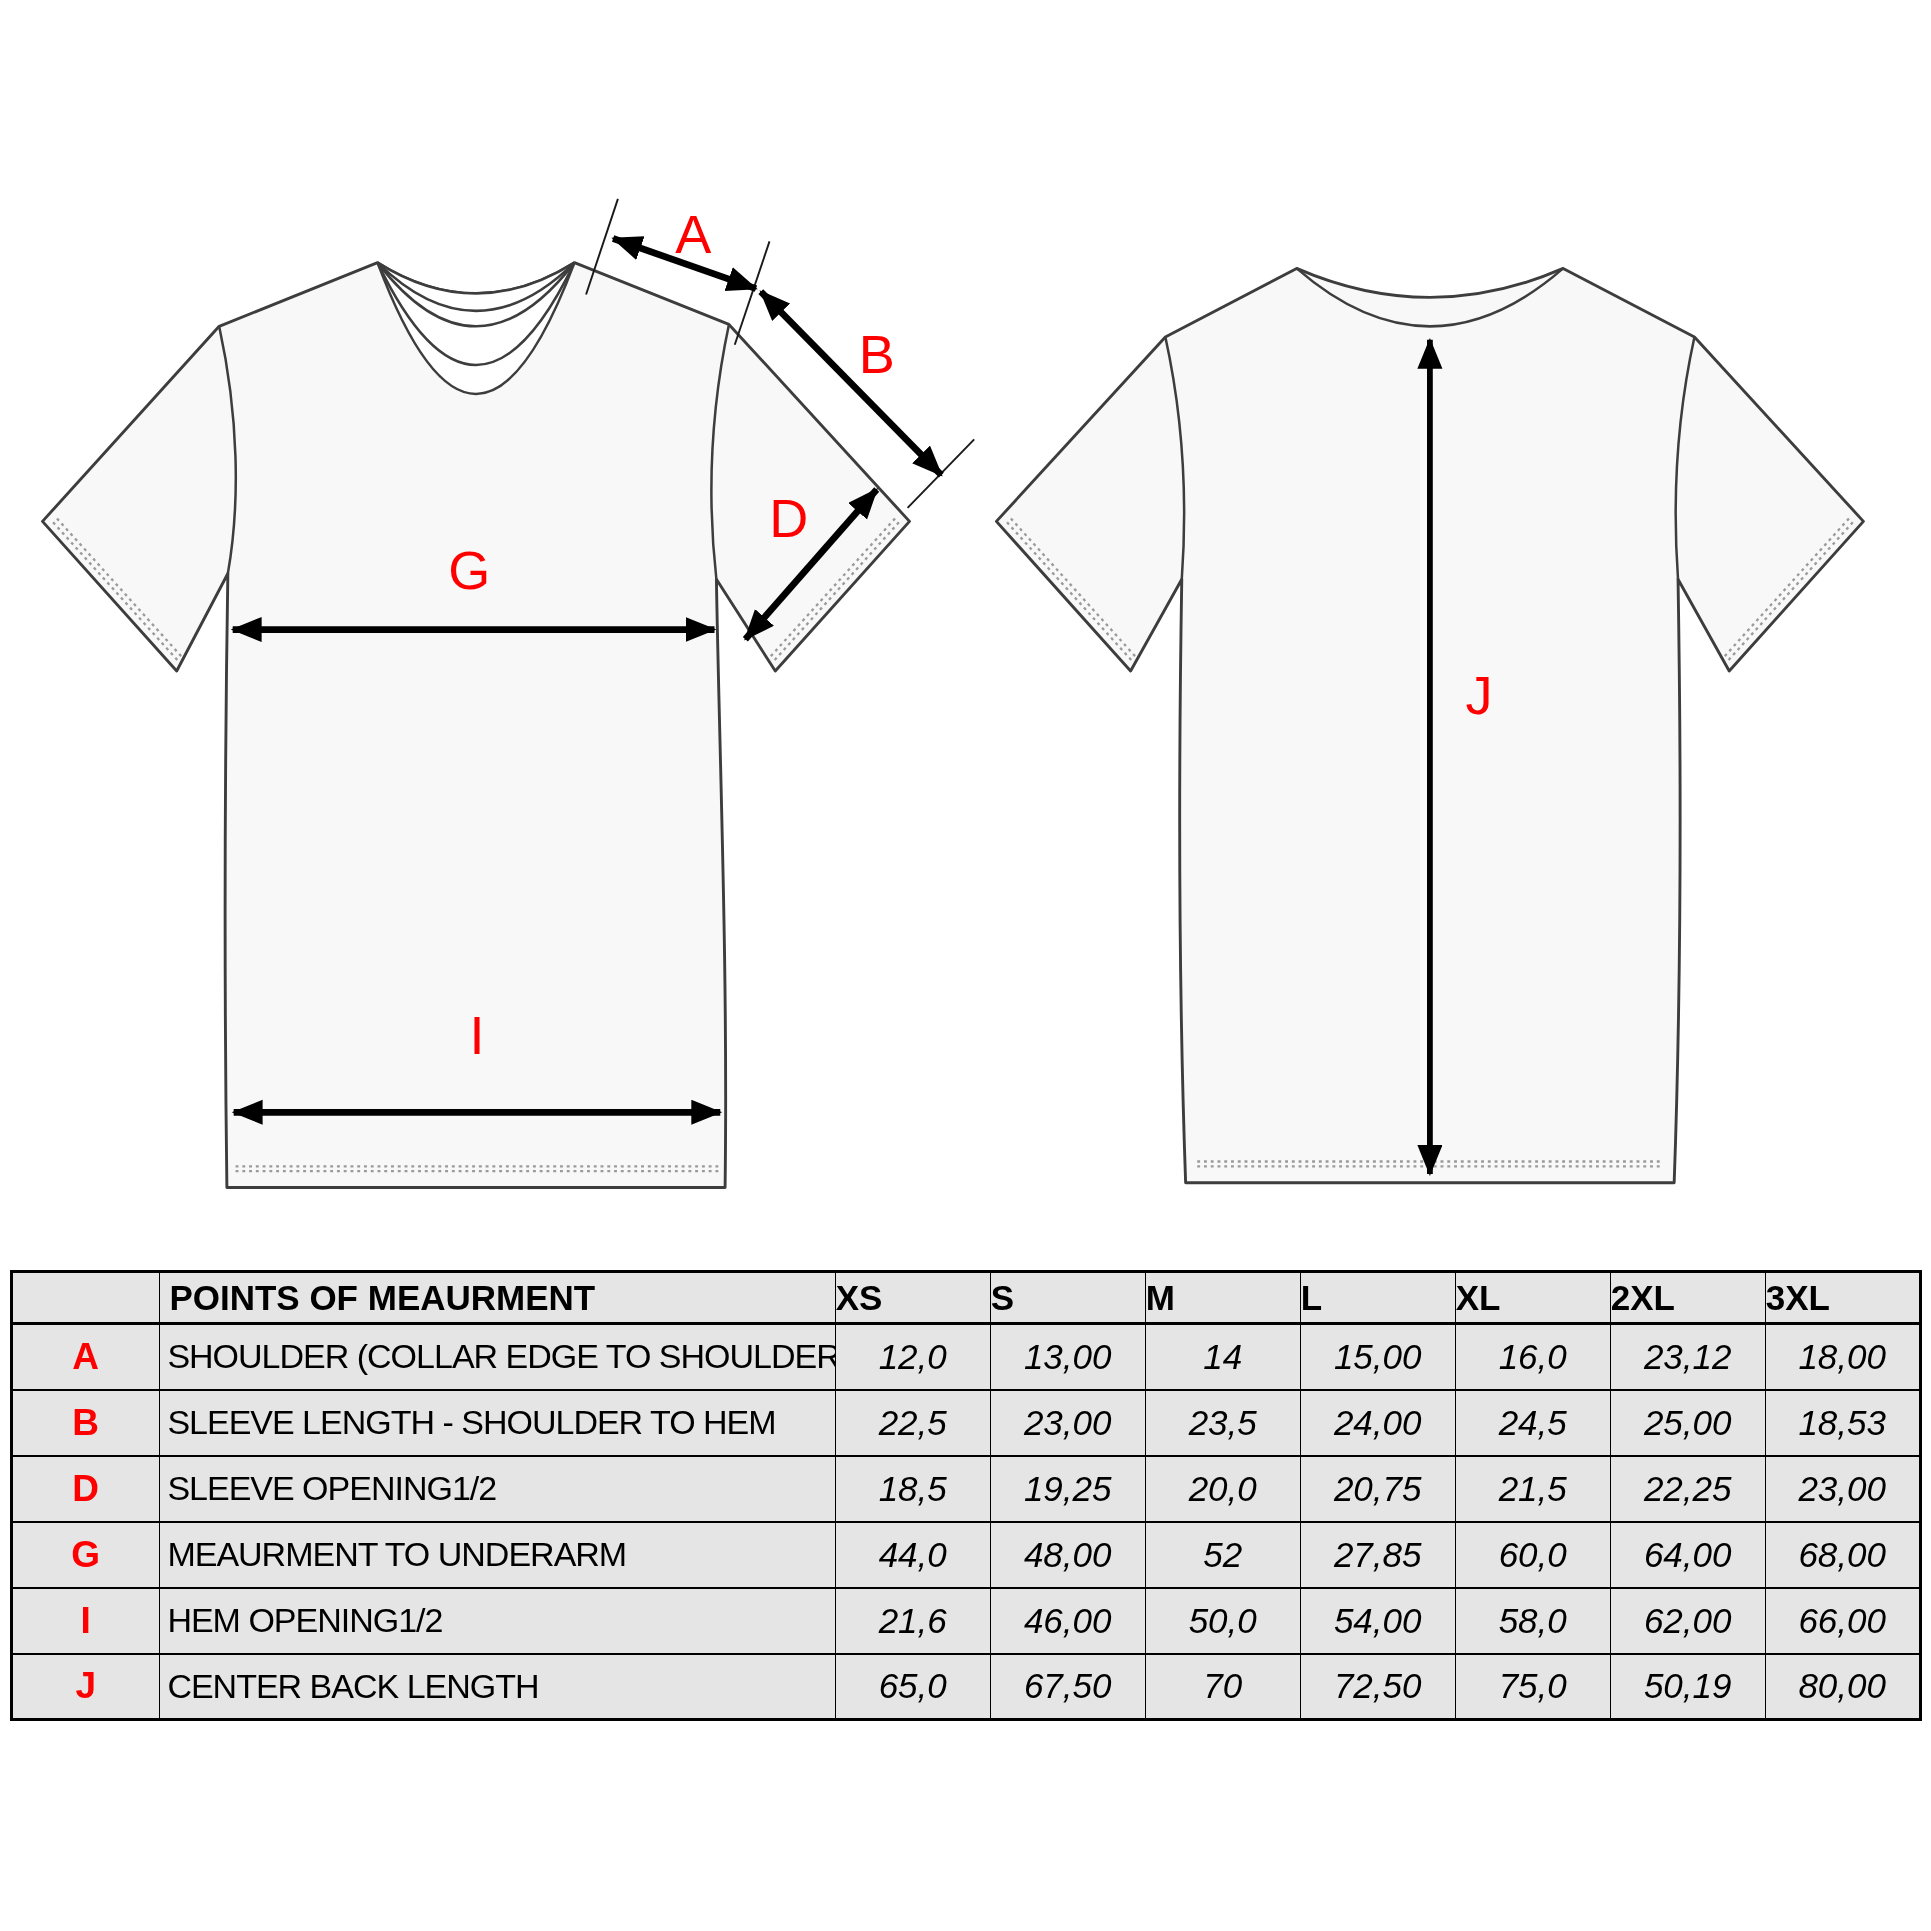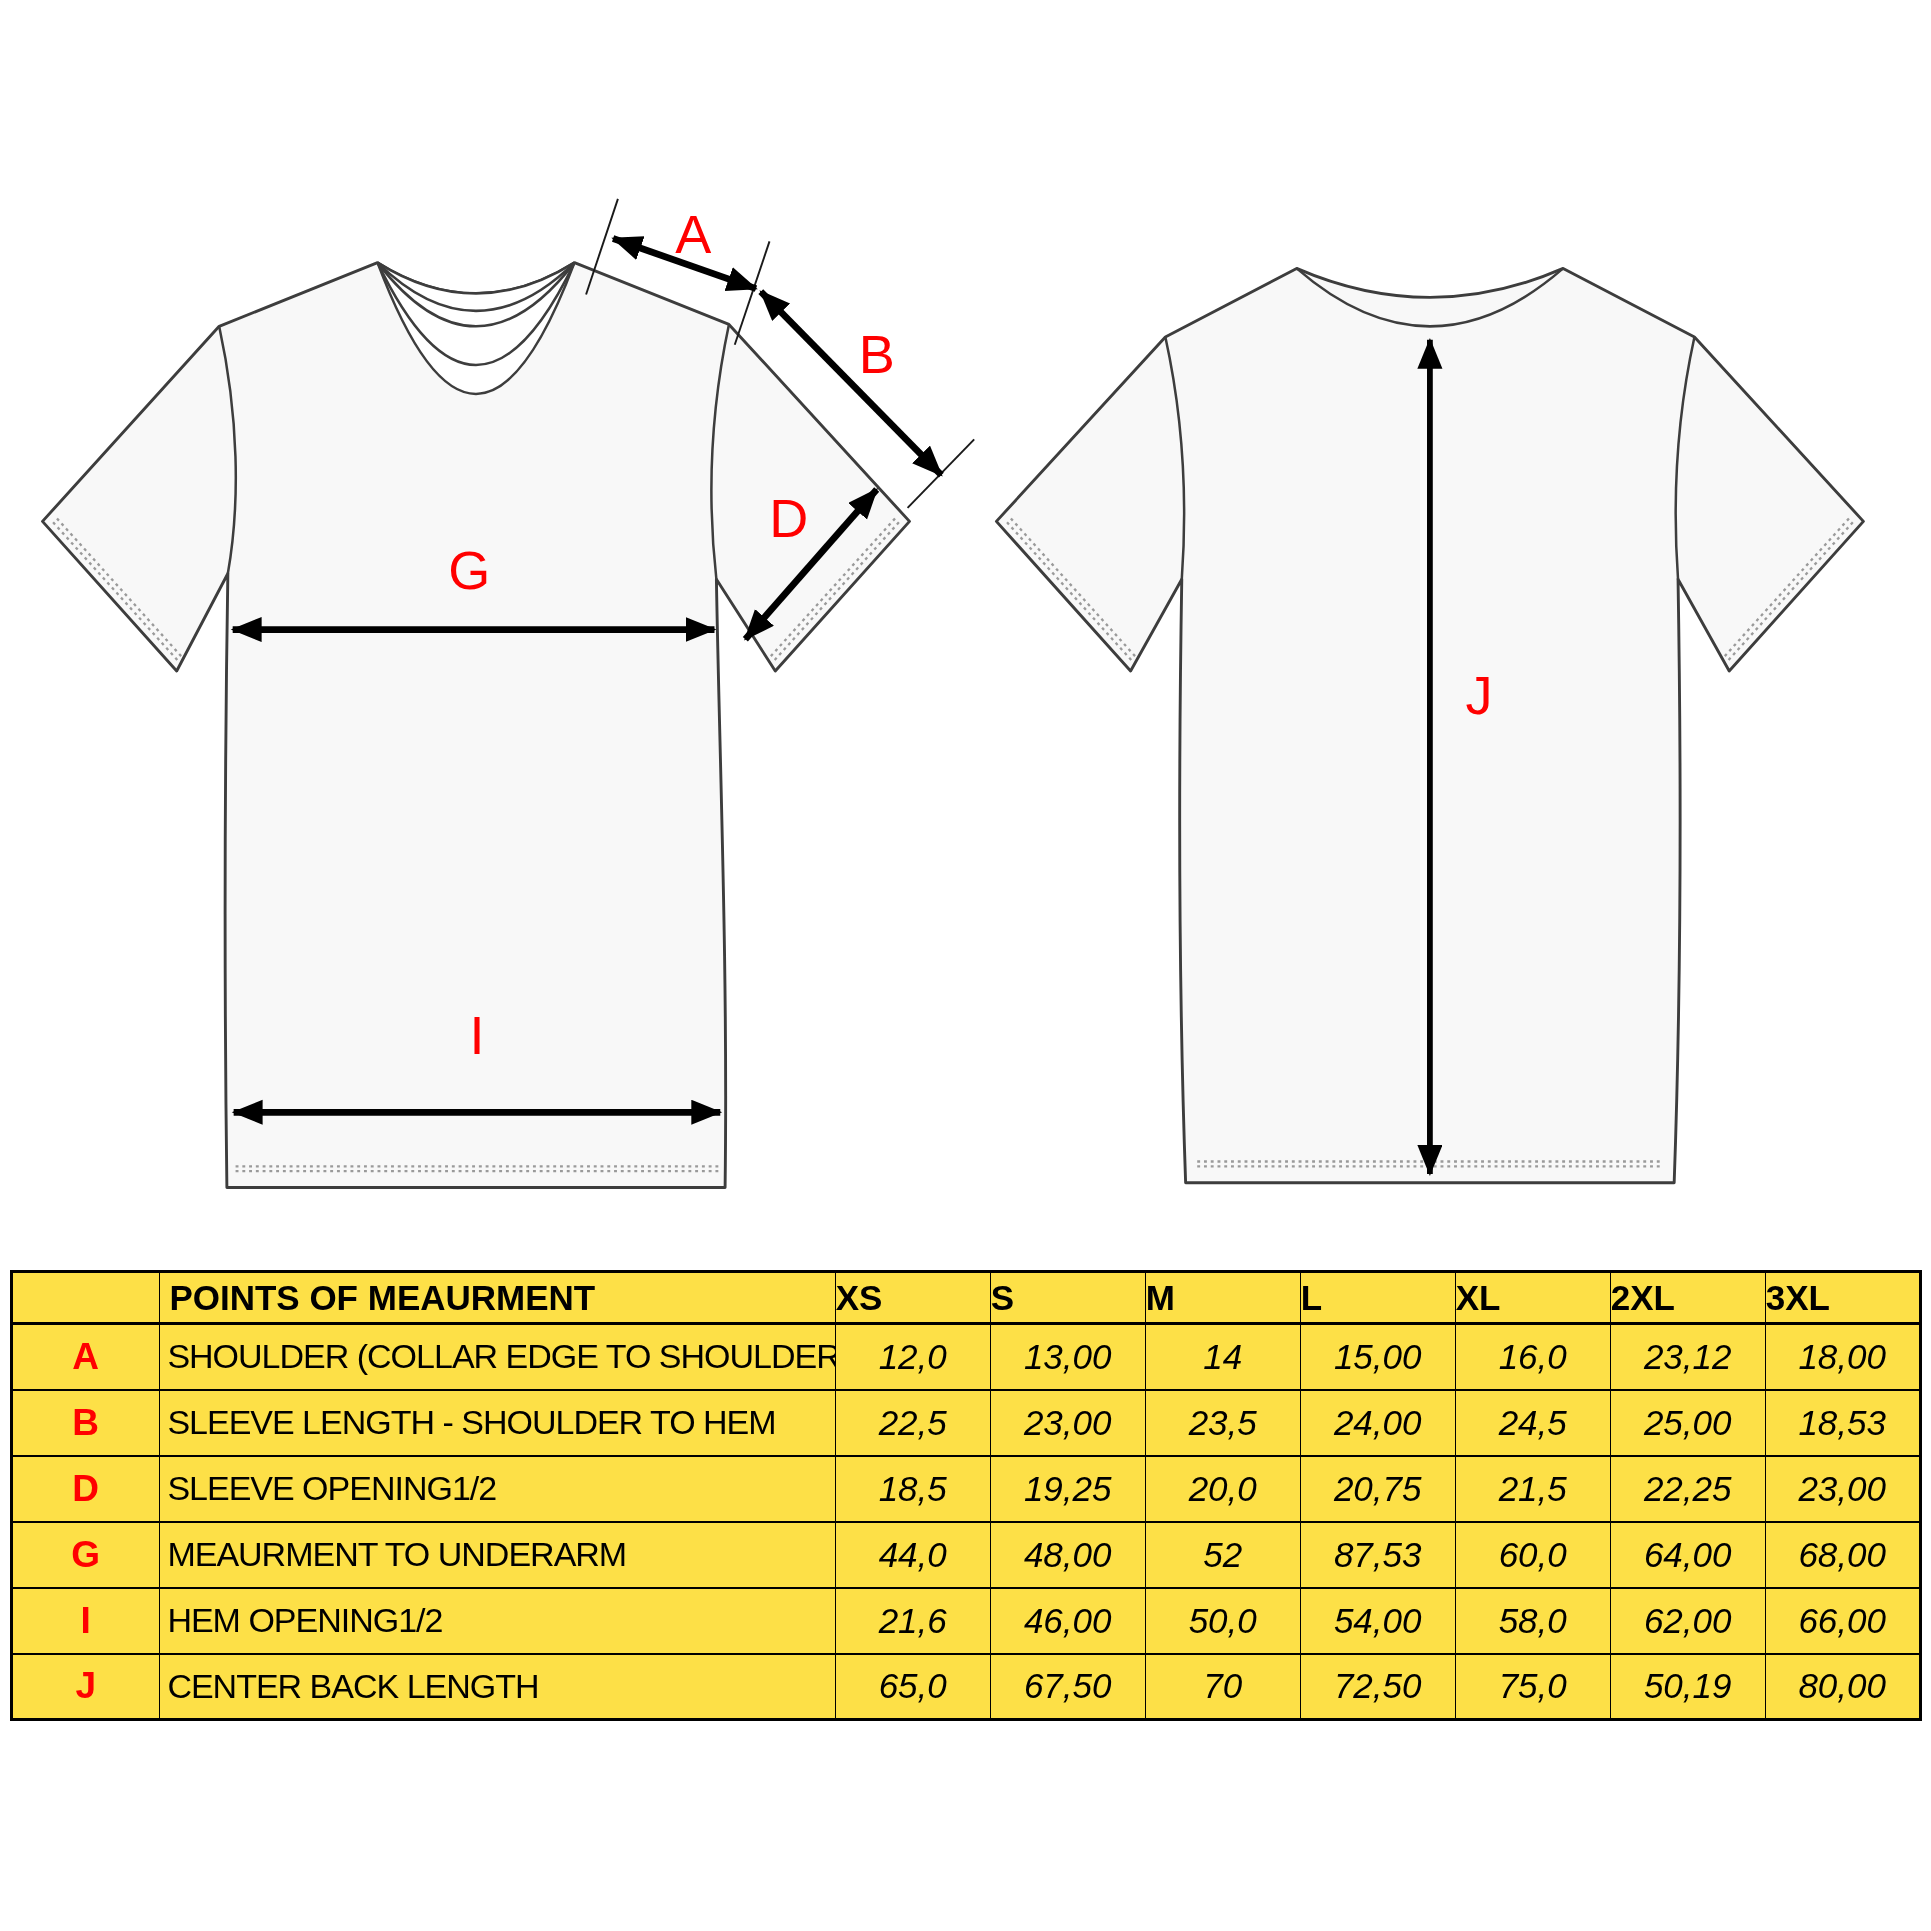--- a/index.html
+++ b/index.html
@@ -11,21 +11,21 @@
   .neck-hole{fill:#ffffff;stroke:none;}
   .stitch{fill:none;stroke:#9a9a9a;stroke-width:2.4;stroke-dasharray:3 4;}
   .dim-arrow{stroke:#000;stroke-width:7;fill:none;}
   .dim-arrow-thin{stroke:#000;stroke-width:6;fill:none;}
   .ext-line{stroke:#1a1a1a;stroke-width:2;fill:none;}
   .dim-label{fill:#FF0000;font-size:56px;font-family:"Liberation Sans",sans-serif;
              text-anchor:middle;}
   
   .size-table{position:absolute;left:9.7px;top:1270px;width:1912px;
               border-collapse:collapse;table-layout:fixed;border:3.9px solid #000;
-              background:#fde047;}
+              background:#e5e5e5;}
   .size-table th,.size-table td{border:1.9px solid #000;border-top-width:2.9px;
               border-bottom-width:2.9px;vertical-align:middle;padding:0;overflow:hidden;
               white-space:nowrap;}
   .size-table thead tr{height:52px;}
   .size-table tbody tr{height:66px;}
   .size-table thead th{border-bottom-width:3.9px;font-size:35px;font-weight:bold;
               text-align:left;}
   .size-table thead th.pom-header{text-align:left;padding-left:9.7px;}
   td.letter-cell{color:#FF0000;font-weight:bold;font-size:37px;text-align:center;}
   td.desc-cell{font-size:34px;letter-spacing:-1px;text-align:left;padding-left:7.7px;}
@@ -161,21 +161,21 @@
         <td class="value-cell">21,5</td>
         <td class="value-cell">22,25</td>
         <td class="value-cell">23,00</td>
       </tr>
       <tr>
         <td class="letter-cell">G</td>
         <td class="desc-cell">MEAURMENT TO UNDERARM</td>
         <td class="value-cell">44,0</td>
         <td class="value-cell">48,00</td>
         <td class="value-cell">52</td>
-        <td class="value-cell">87,53</td>
+        <td class="value-cell">27,85</td>
         <td class="value-cell">60,0</td>
         <td class="value-cell">64,00</td>
         <td class="value-cell">68,00</td>
       </tr>
       <tr>
         <td class="letter-cell">I</td>
         <td class="desc-cell">HEM OPENING1/2</td>
         <td class="value-cell">21,6</td>
         <td class="value-cell">46,00</td>
         <td class="value-cell">50,0</td>

